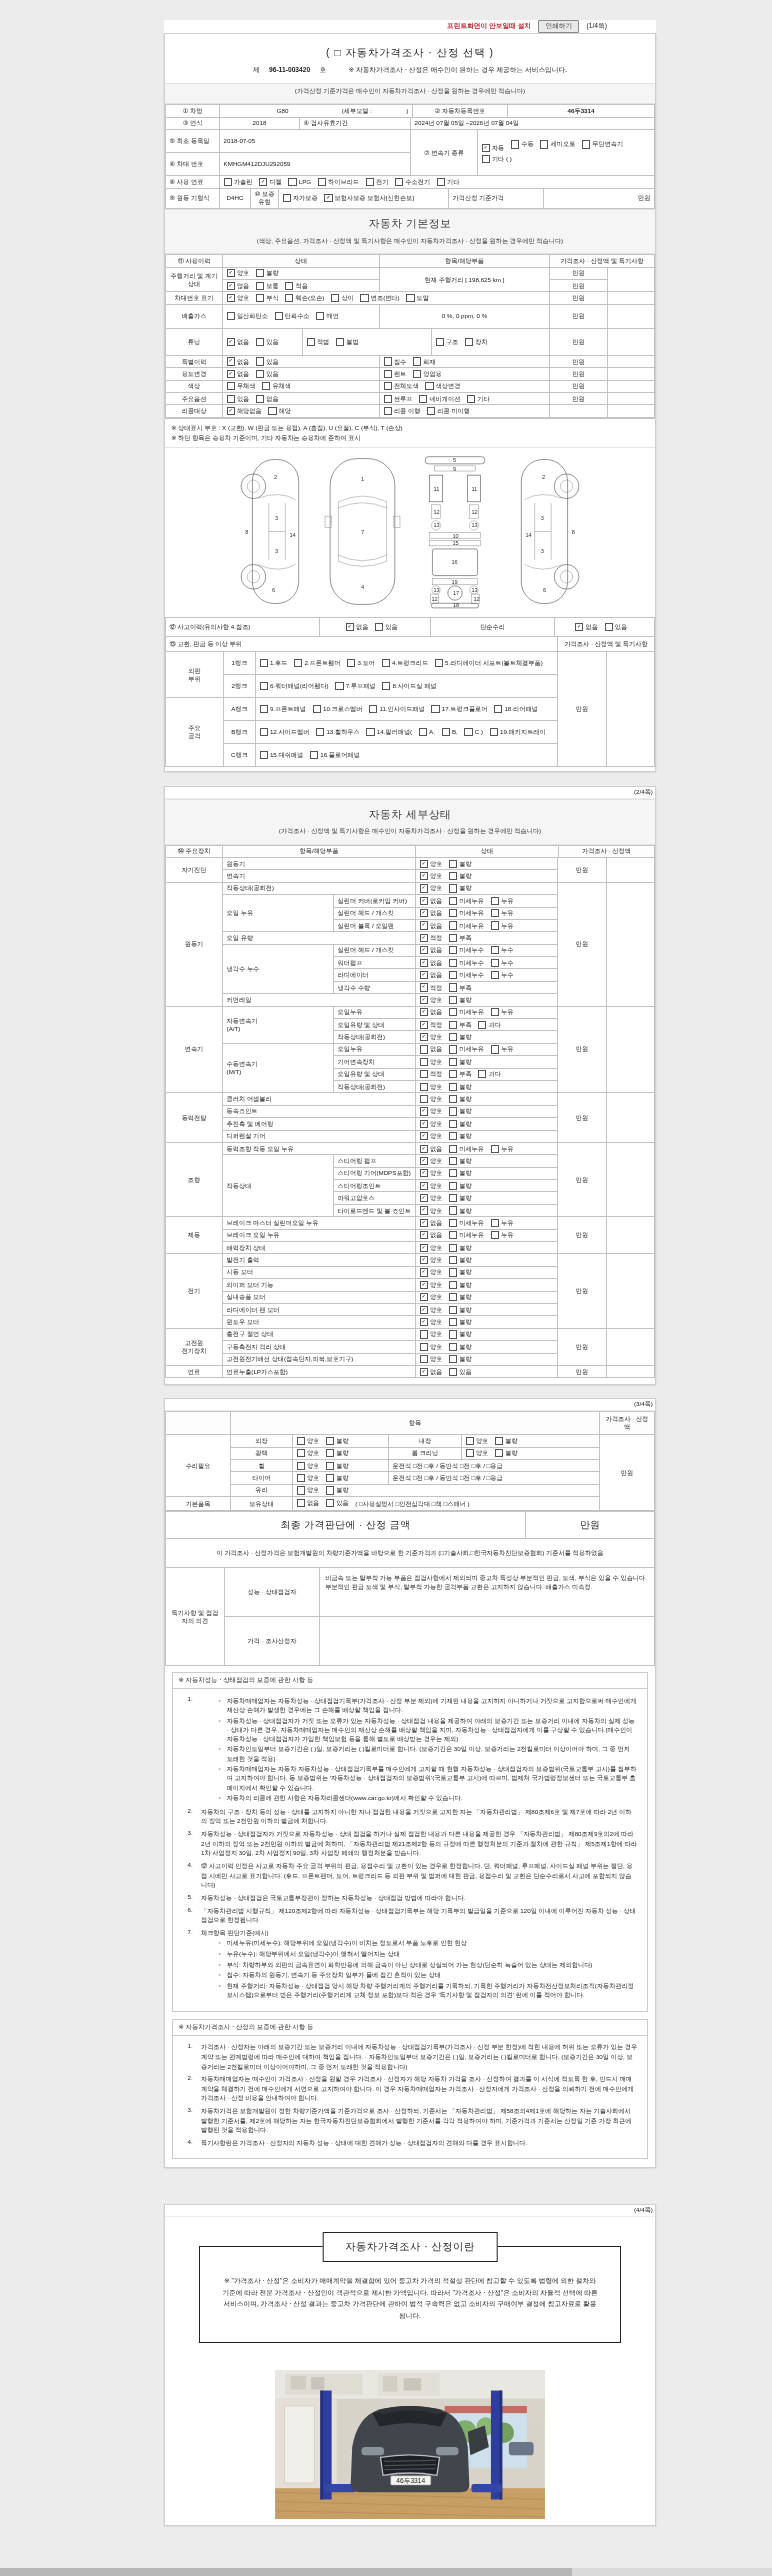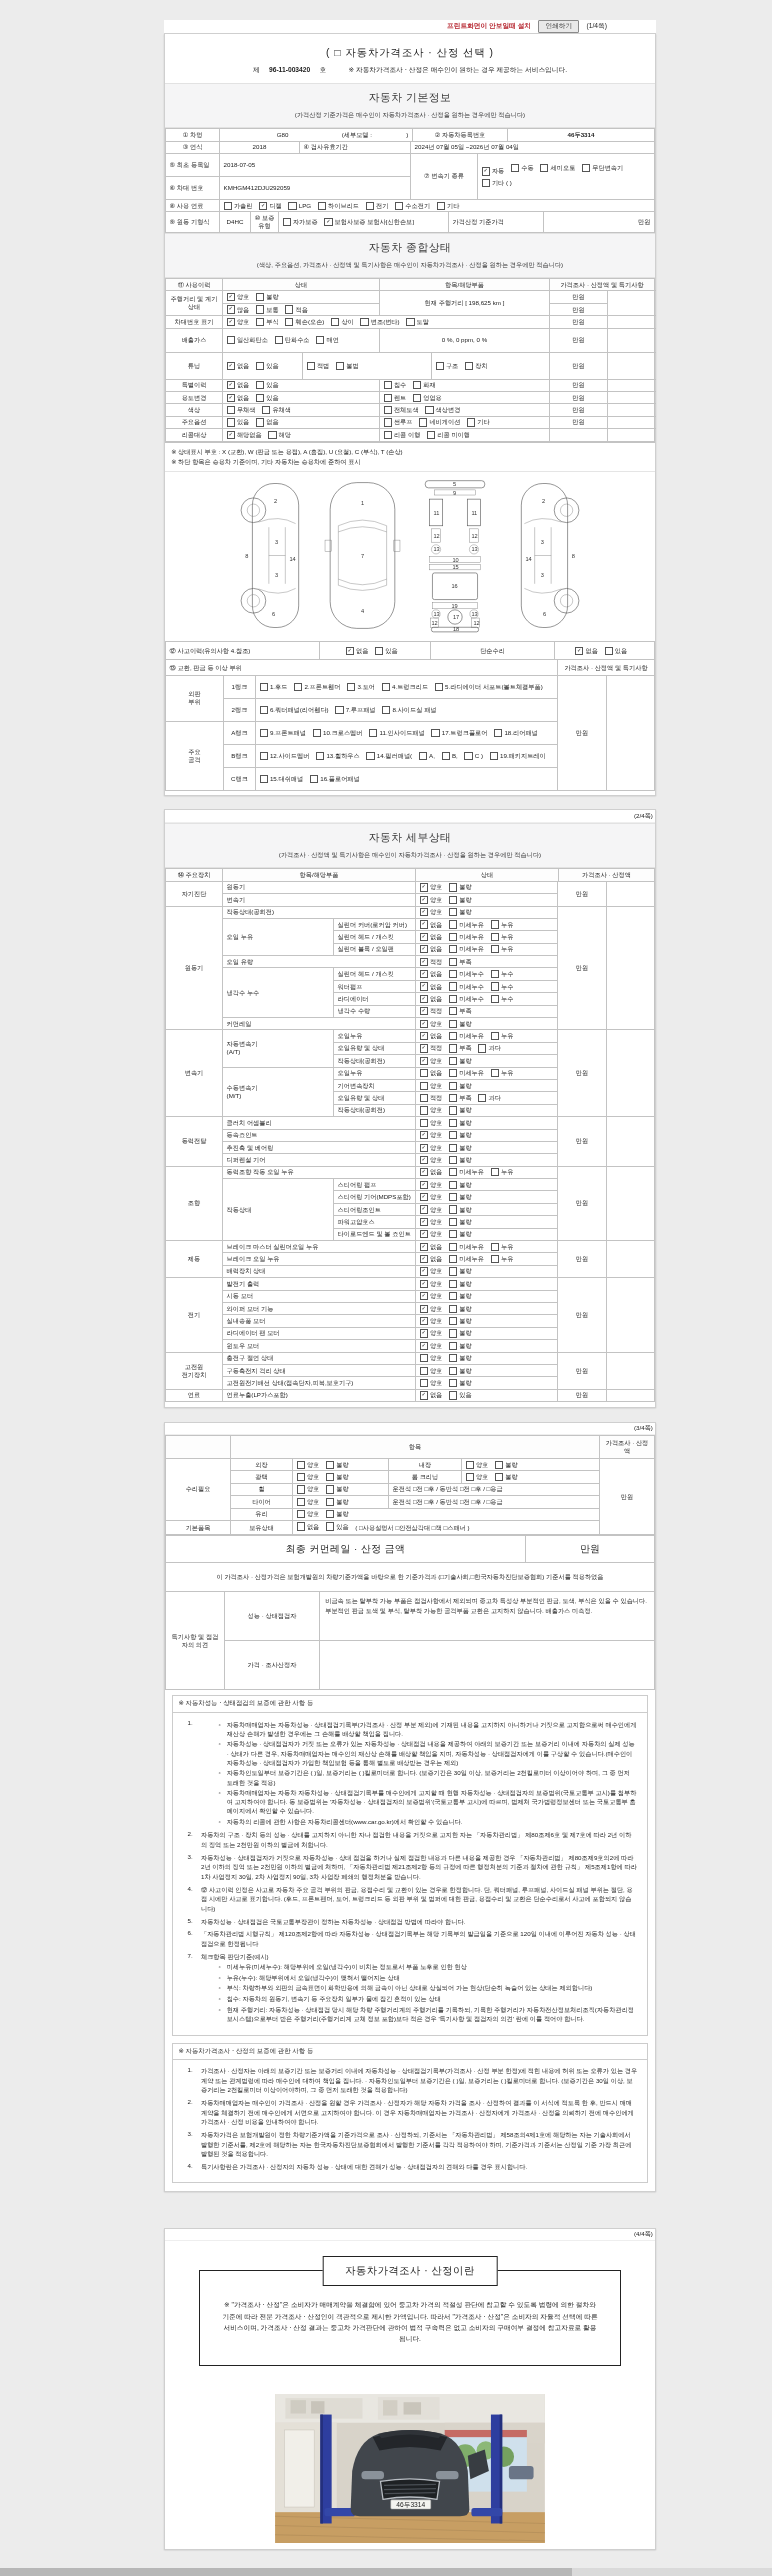--- a/index.html
+++ b/index.html
@@ -101,21 +101,20 @@
       <div class="doc-head">
         <div class="doc-title2">( □ 자동차가격조사 · 산정 선택 )</div>
         <div class="doc-no-line">
           <span>제</span><span class="sp"></span><b>96-11-003420</b><span class="sp"></span><span>호</span>
           <span class="sp"></span><span class="sp"></span>
           <span>※ 자동차가격조사 · 산정은 매수인이 원하는 경우 제공하는 서비스입니다.</span>
         </div>
       </div>
 
       <div class="band">
-        <div class="band-title">자동차 기본정보</div>
         <div class="band-sub">(가격산정 기준가격은 매수인이 자동차가격조사 · 산정을 원하는 경우에만 적습니다)</div>
       </div>
       <div class="tbl">
         <div class="frow">
           <div class="cell c w105">① 차명</div>
           <div class="cell w375">
               <span class="c" style="flex:1;text-align:center">G80</span>
               <span class="pre">(세부모델 :                    )</span>
             </div>
           <div class="cell c w185">② 자동차등록번호</div>
@@ -207,21 +206,21 @@
                 <span class="cb on">✓</span>
                 <span class="ol">보험사보증 보험사[신한손보]</span>
               </span>
             </div>
           <div class="cell w185">가격산정 기준가격</div>
           <div class="cell r fx">만원</div>
         </div>
       </div>
 
       <div class="band">
-        <div class="band-title">자동차 종합상태</div>
+        <div class="band-title">자동차 기본정보</div>
         <div class="band-sub">(색상, 주요옵션, 가격조사 · 산정액 및 특기사항은 매수인이 자동차가격조사 · 산정을 원하는 경우에만 적습니다)</div>
       </div>
       <div class="tbl">
         <div class="frow hdr">
           <div class="cell c w110">⑪ 사용이력</div>
           <div class="cell c w305">상태</div>
           <div class="cell c w330">항목/해당부품</div>
           <div class="cell c fx">가격조사 · 산정액 및 특기사항</div>
         </div>
         <div class="frow">
@@ -1656,21 +1655,21 @@
                   <span>( □사용설명서 □안전삼각대 □잭 □스패너 )</span>
                 </div>
             </div>
           </div>
           <div class="cell c w107">만원</div>
         </div>
       </div>
 
       <div class="tbl" style="border-top:0">
         <div class="frow" style="min-height:27px">
-          <div class="cell c fx" style="font-size:9.8px;letter-spacing:0.5px;border-top:0.5px solid #c3c3c3">최종 커먼레일 · 산정 금액</div>
+          <div class="cell c fx" style="font-size:9.8px;letter-spacing:0.5px;border-top:0.5px solid #c3c3c3">최종 가격판단에 · 산정 금액</div>
           <div class="cell c w250" style="font-size:9.8px">만원</div>
         </div>
         <div class="frow">
           <div class="cell c fx" style="min-height:29px;text-align:center;line-height:1.6">이 가격조사 · 산정가격은 보험개발원의 차량기준가액을 바탕으로 한 기준가격과 (□기술사회,□한국자동차진단보증협회) 기준서를 적용하였음</div>
         </div>
         <div class="frow">
           <div class="cell c w115 preline" style="min-height:98px">특기사항 및 점검자의 의견</div>
           <div class="stack fx">
             <div class="frow" style="flex:1">
               <div class="cell c w185">성능 · 상태점검자</div>

